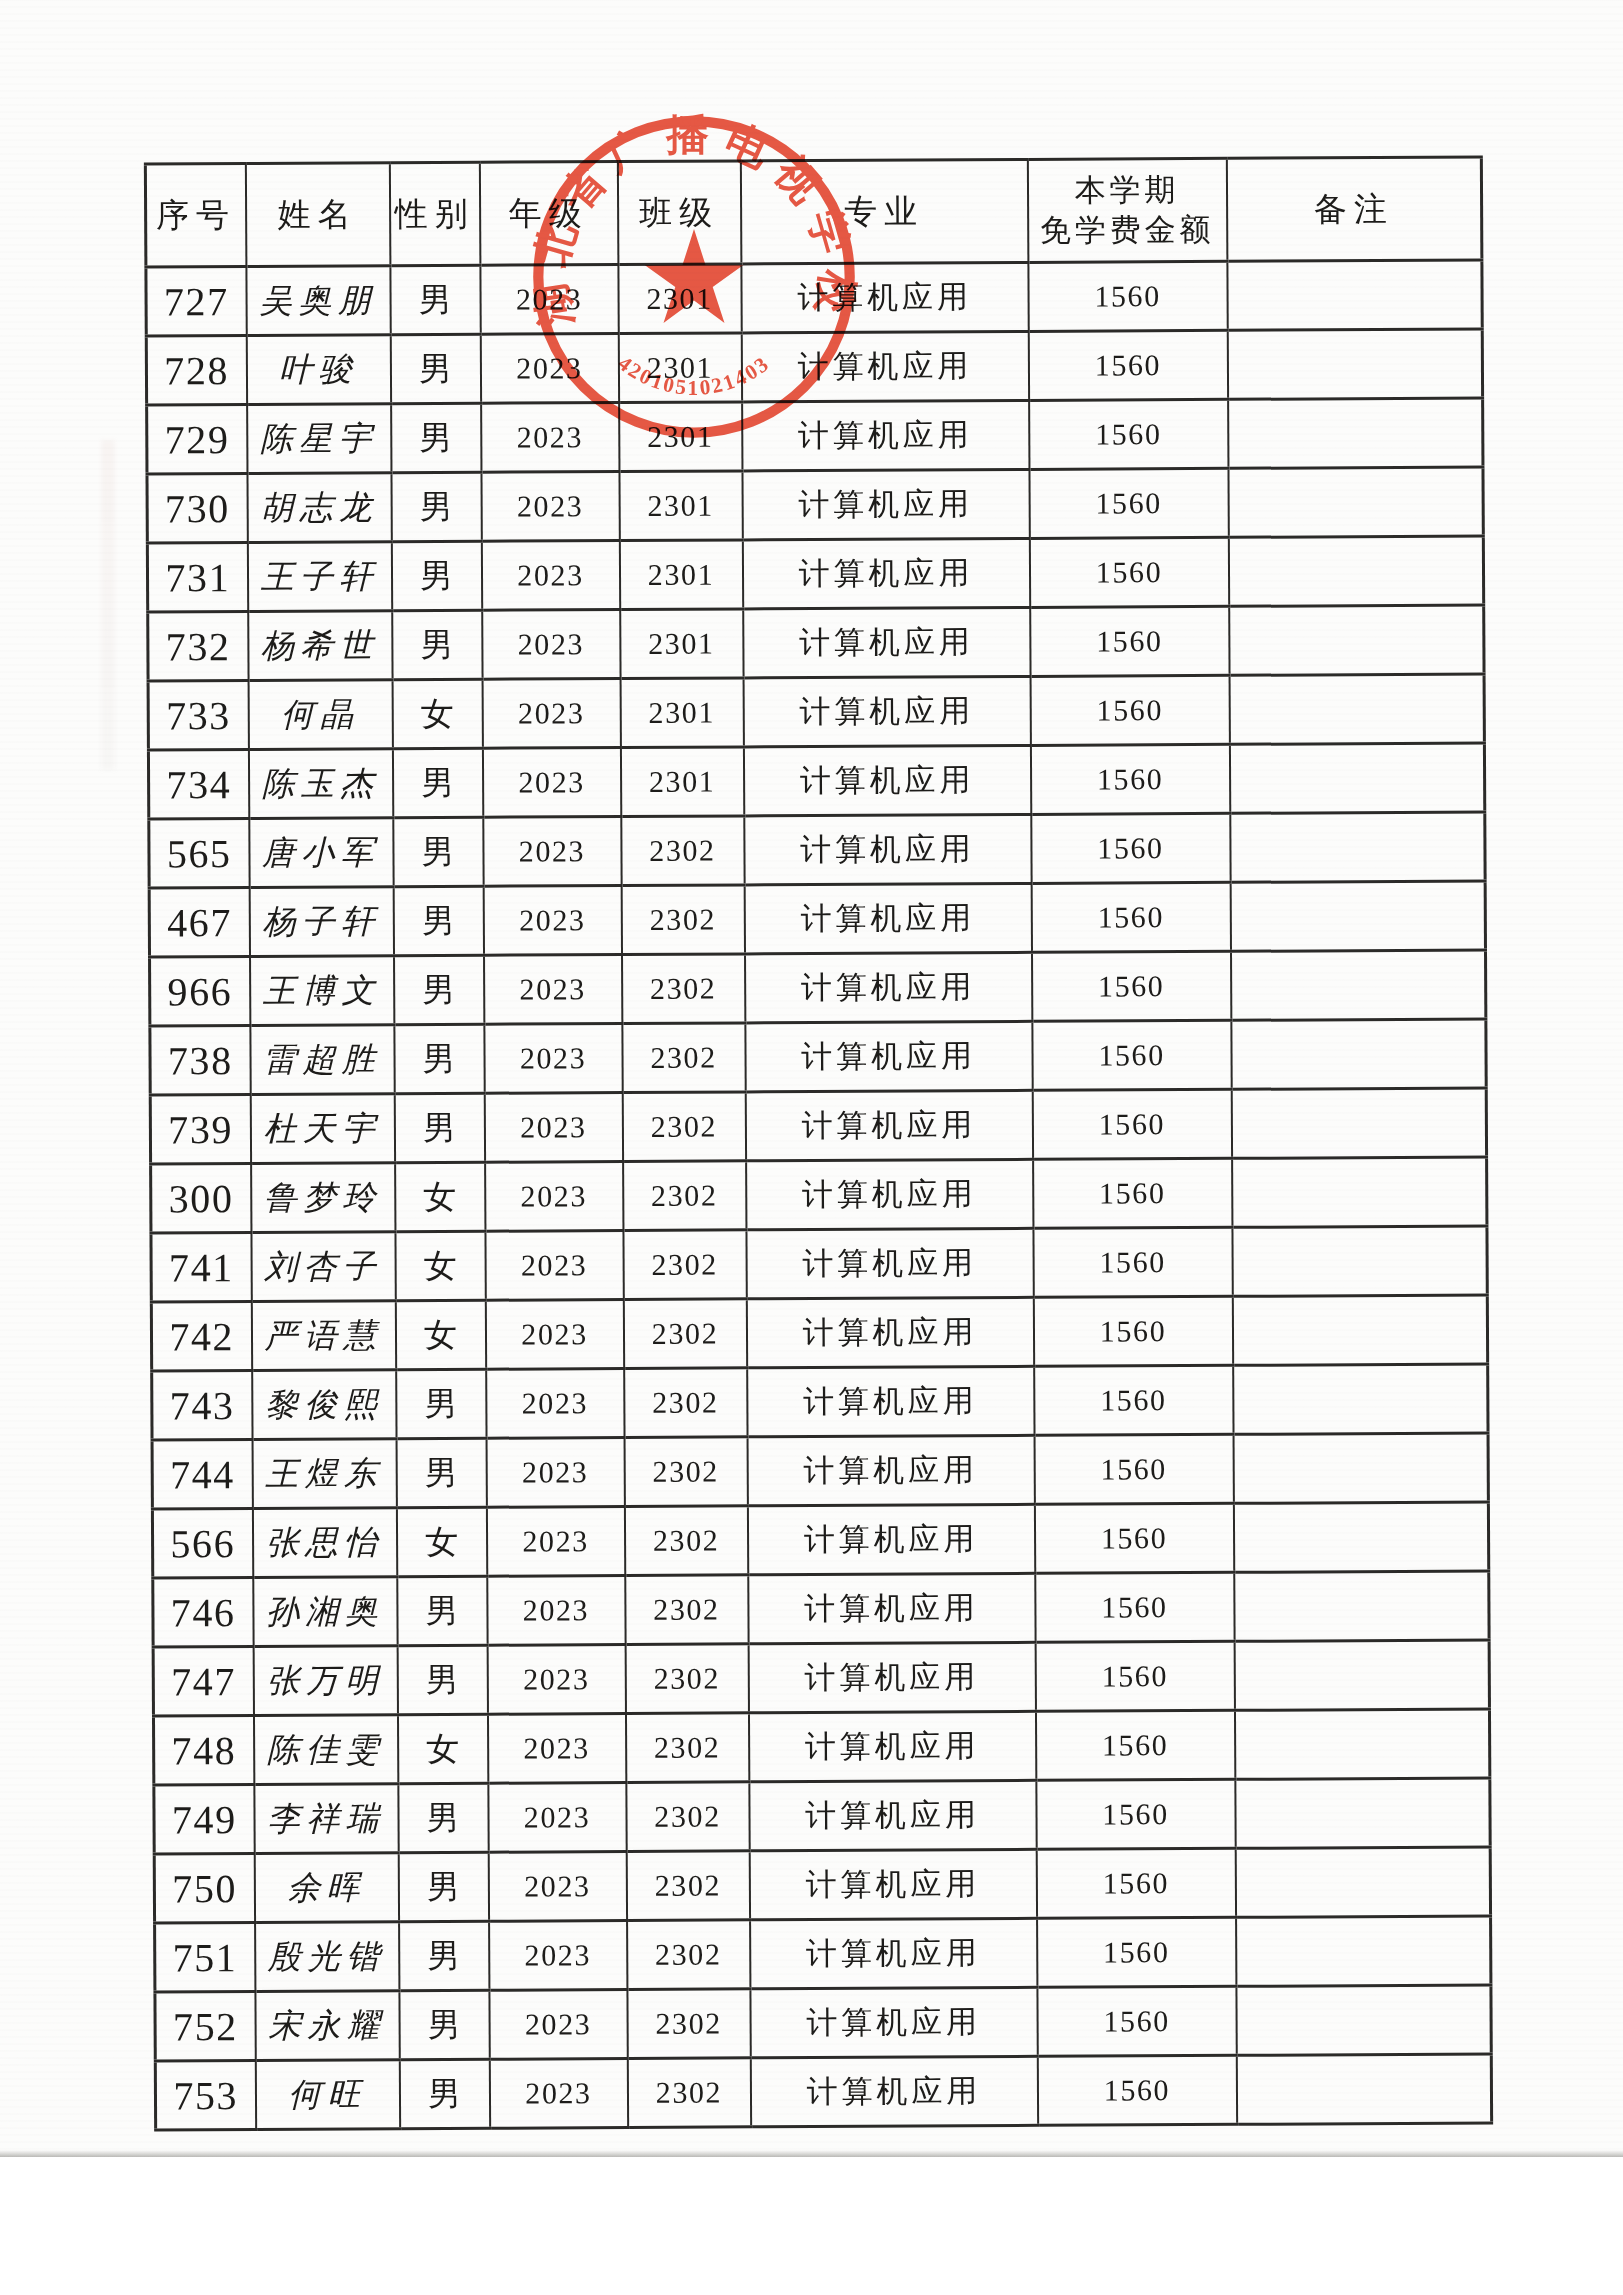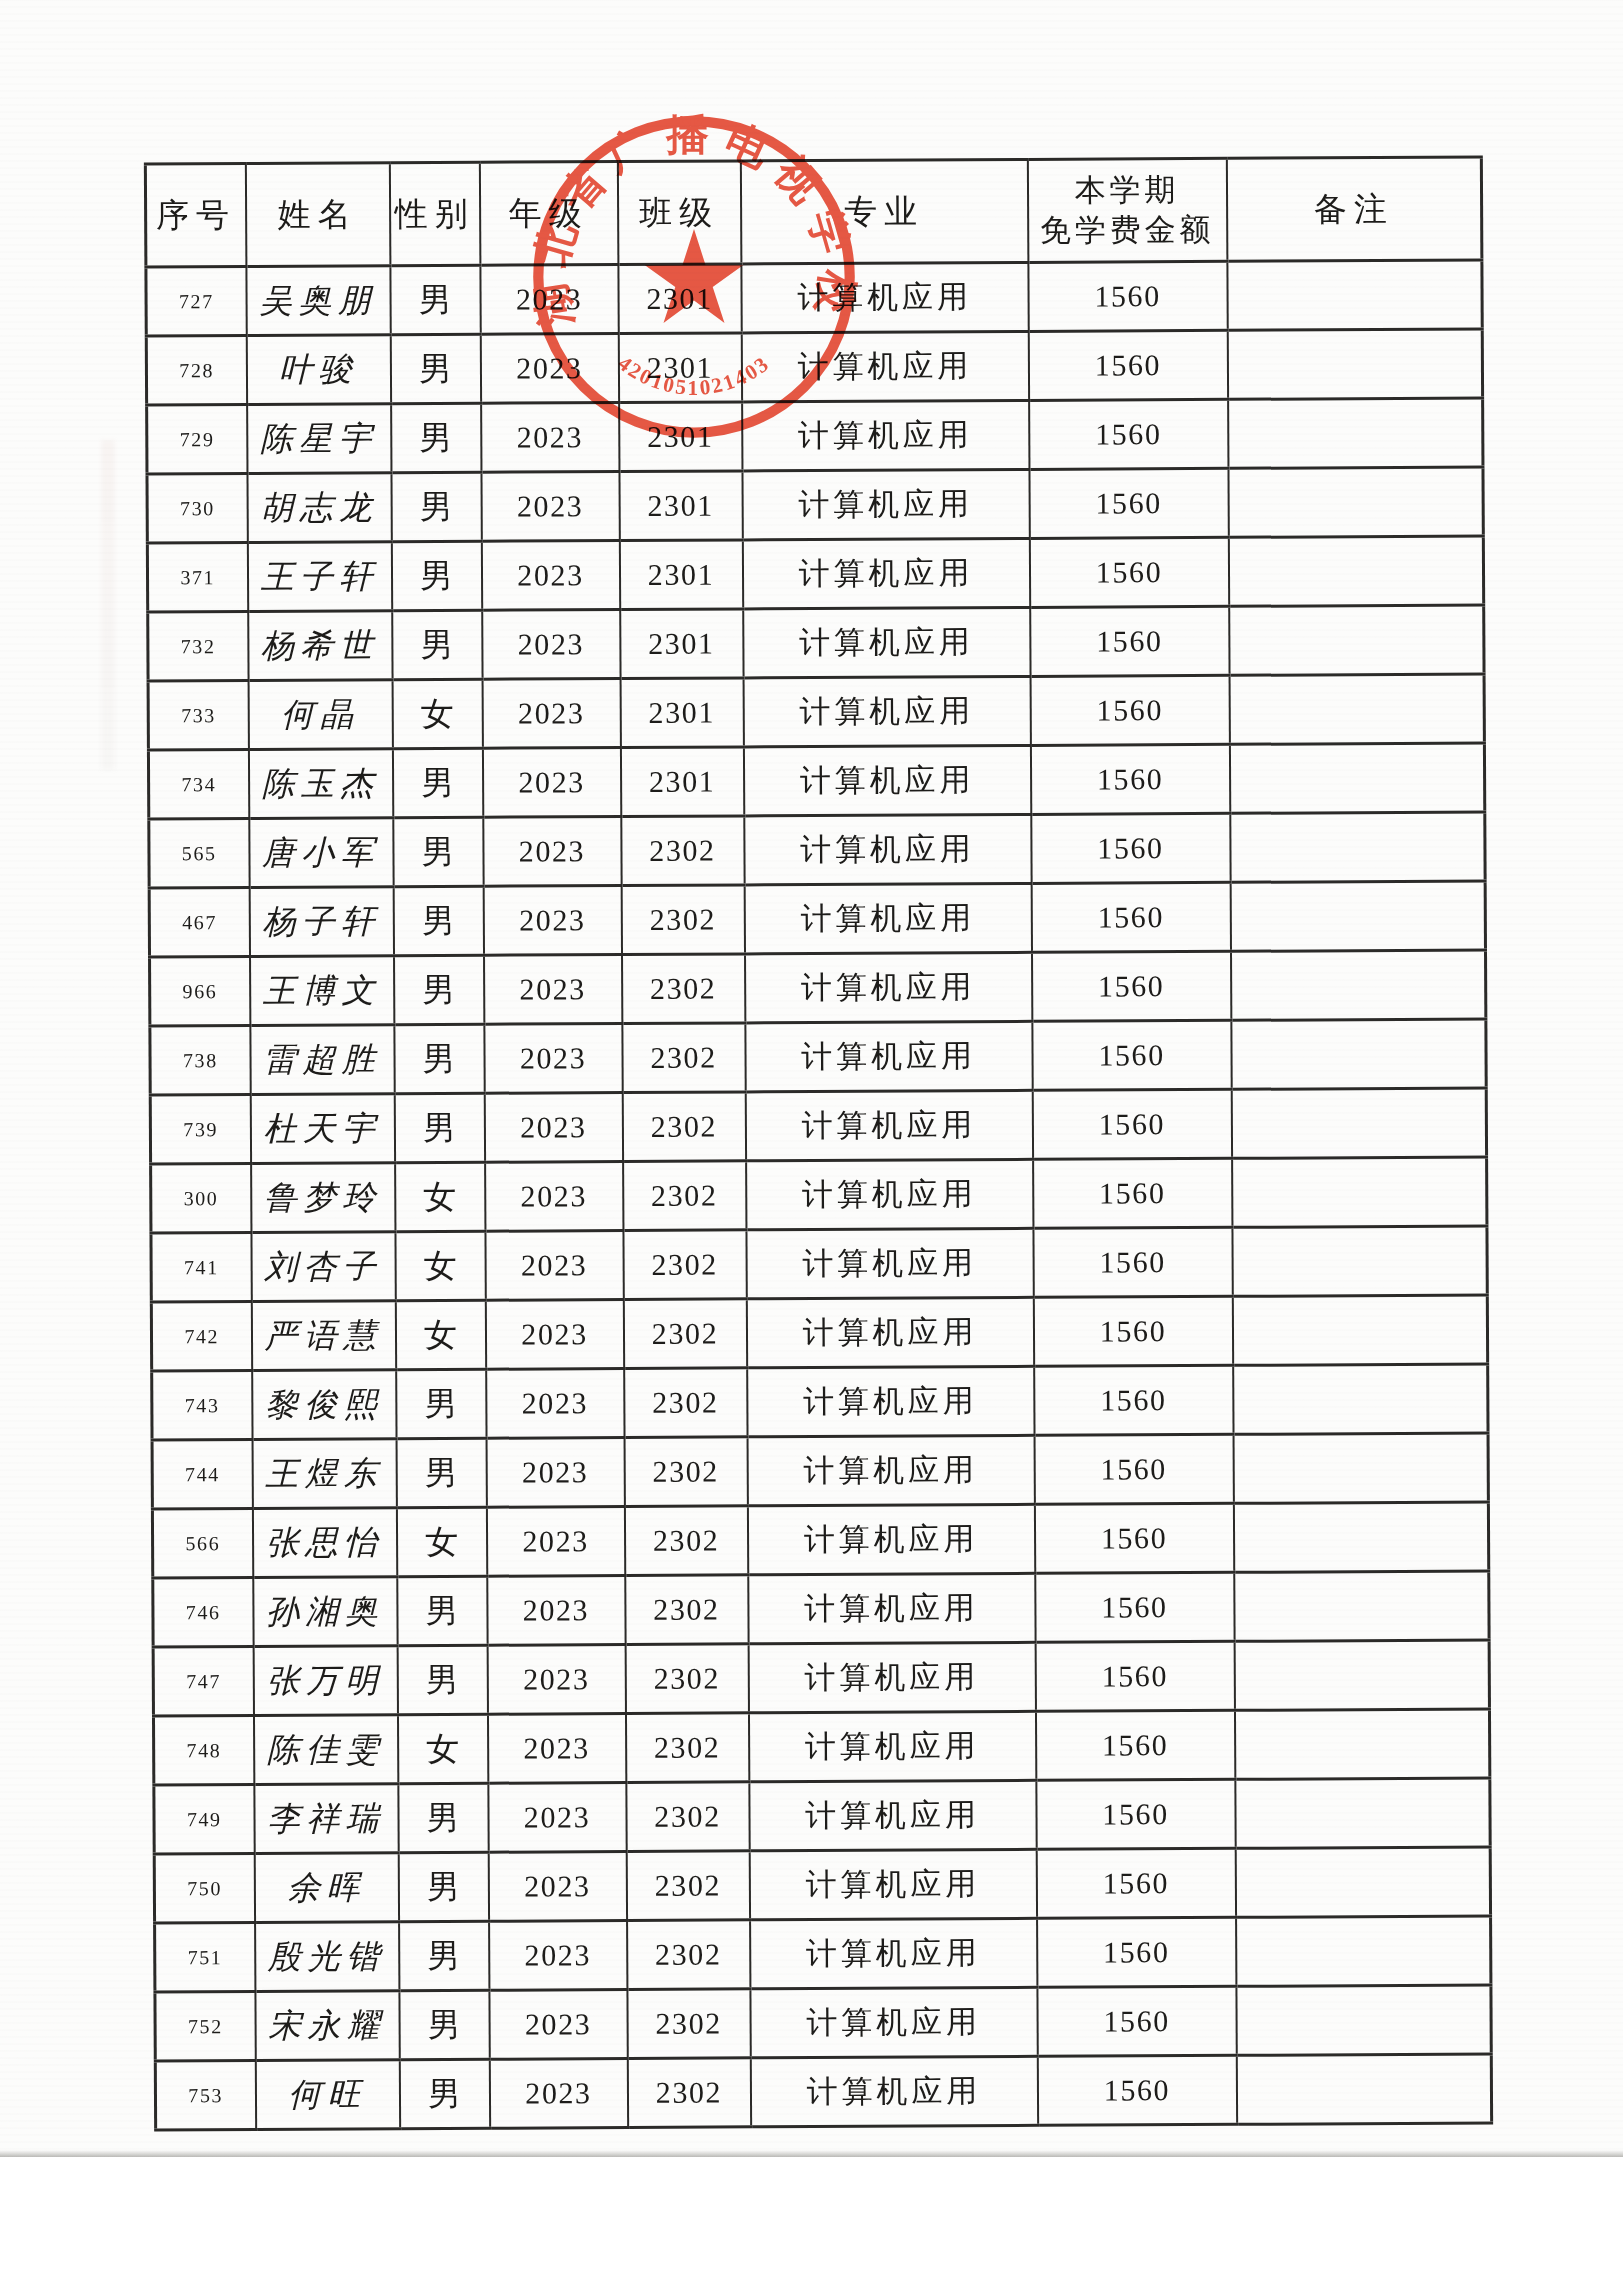--- a/index.html
+++ b/index.html
@@ -25,21 +25,21 @@
     border:2.4px solid #2b2a28;
   }
   table.roster { border-width:3.1px; }
   table.roster tr > * { border-top-width:3.1px; border-bottom-width:3.1px; }
   thead tr { height:103px; }
   tbody tr { height:69px; }
   th, td { text-align:center; vertical-align:middle; padding:0; font-weight:normal; }
 
   th { font-size:33px; letter-spacing:7px; }
   th .fee-line { line-height:1.3; font-size:31px; letter-spacing:3.9px; }
-  td.c-seq   { font-size:20px; letter-spacing:1.6px; }
+  td.c-seq   { font-size:40px; letter-spacing:1.6px; }
   td.c-name  { font-size:33px; letter-spacing:6.3px;font-style:italic; }
   td.c-gender{ font-size:33px; }
   td.c-grade, td.c-cls, td.c-fee { font-size:30px; letter-spacing:1.6px; }
   td.c-major { font-size:31px; letter-spacing:3.9px; }
   td.c-note  { font-size:30px; }
 
   
   .stamp {
     position:absolute; left:521px; top:104px;
     width:346px; height:346px;
@@ -142,21 +142,21 @@
           <td class="c-name">胡志龙</td>
           <td class="c-gender">男</td>
           <td class="c-grade">2023</td>
           <td class="c-cls">2301</td>
           <td class="c-major">计算机应用</td>
           <td class="c-fee">1560</td>
           <td class="c-note"></td>
         </tr>
 
         <tr>
-          <td class="c-seq">371</td>
+          <td class="c-seq">731</td>
           <td class="c-name">王子轩</td>
           <td class="c-gender">男</td>
           <td class="c-grade">2023</td>
           <td class="c-cls">2301</td>
           <td class="c-major">计算机应用</td>
           <td class="c-fee">1560</td>
           <td class="c-note"></td>
         </tr>
 
         <tr>

